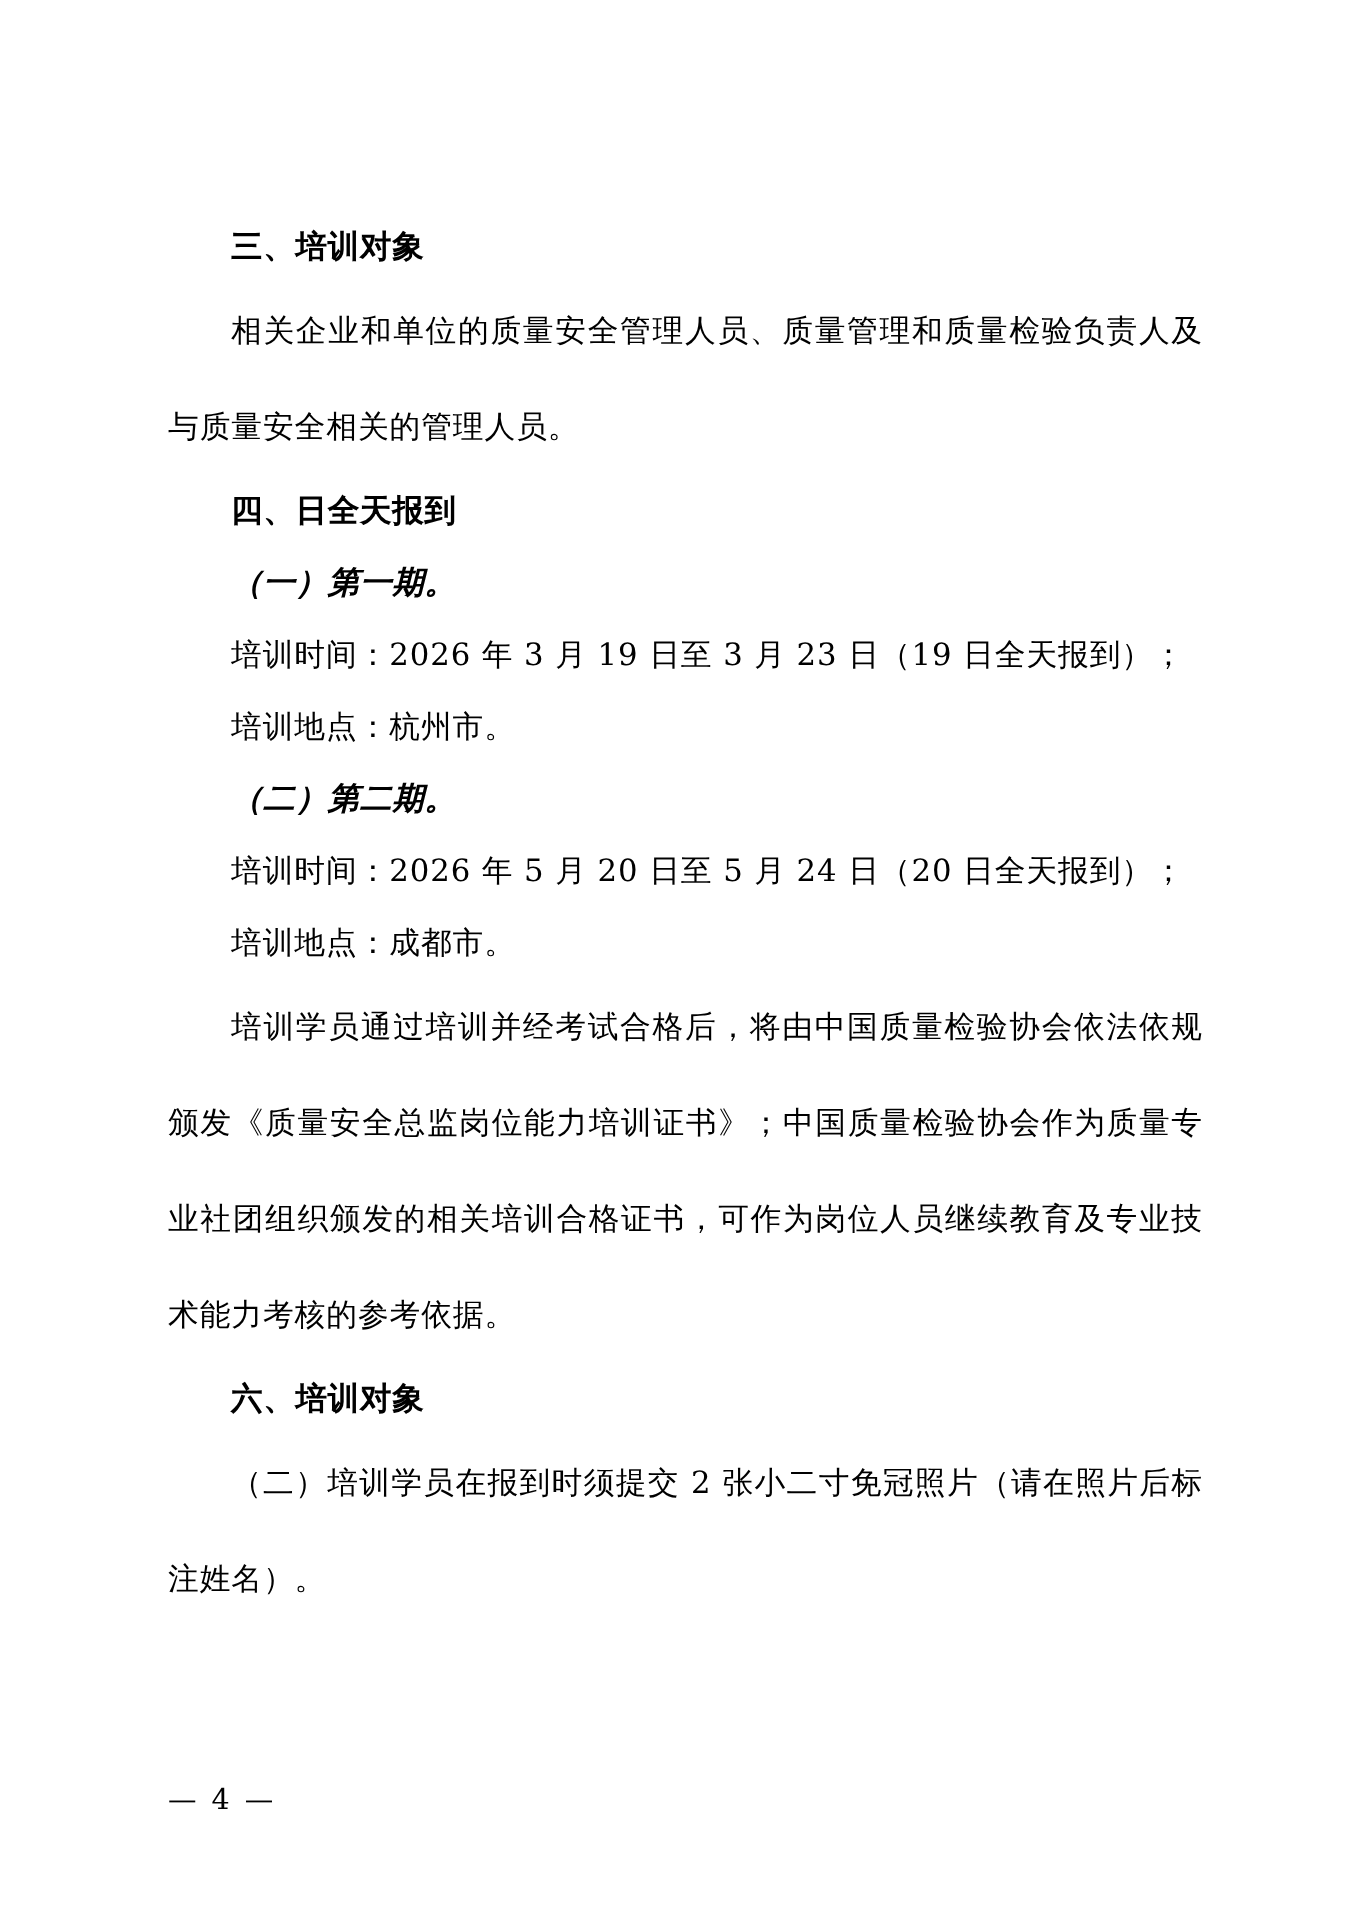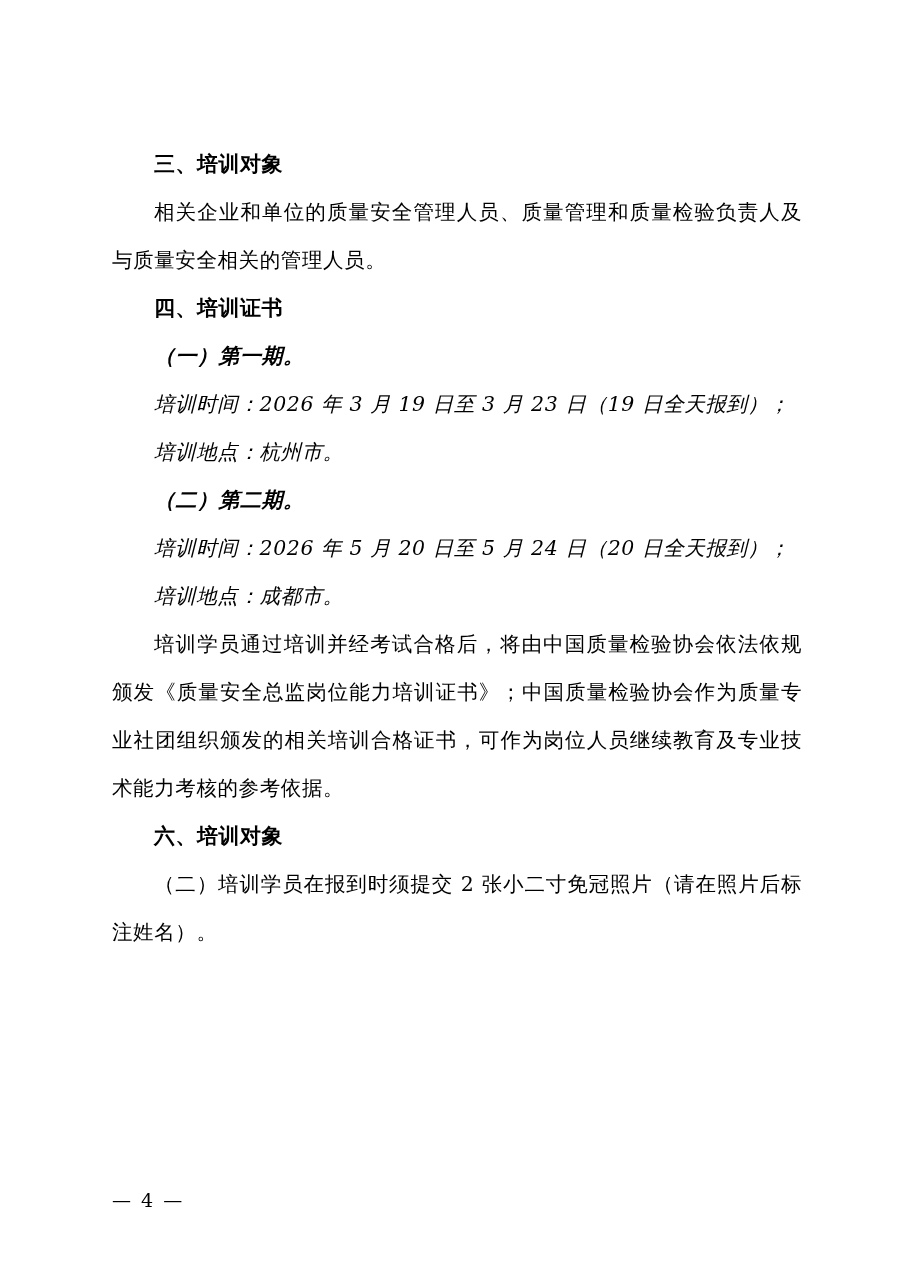--- a/index.html
+++ b/index.html
@@ -40,56 +40,55 @@
     font-weight: bold;
     font-size: 21px;
     line-height: 48px;
     text-indent: 42px;
     letter-spacing: 0.5px;
     margin: 0;
     font-style: italic;
   }
   .para {
     font-size: 20.5px;
-    line-height: 48px;
+    line-height: 64px;
     text-indent: 42px;
     text-align: justify;
     text-justify: inter-ideograph;
     letter-spacing: 0.6px;
     margin: 0;
   }
   .para-noindent {
     font-size: 20.5px;
     line-height: 48px;
     text-indent: 42px;
     text-align: left;
     letter-spacing: 0.6px;
     margin: 0;
-    font-style: italic;
   }
   .page-number {
     position: absolute;
     left: 108px;
     bottom: 62px;
     font-size: 19px;
     letter-spacing: 2px;
     font-family: "DejaVu Serif", "Liberation Serif", serif;
   }
 </style>
 </head>
 <body>
 
 <div class="page">
   <div class="content">
 
     <h2 class="heading">三、培训对象</h2>
 
     <p class="para">相关企业和单位的质量安全管理人员、质量管理和质量检验负责人及与质量安全相关的管理人员。</p>
 
-    <h2 class="heading">四、培训证书</h2>
+    <h2 class="heading">四、日全天报到</h2>
 
     <h3 class="subheading">（一）第一期。</h3>
 
     <p class="para-noindent">培训时间：2026 年 3 月 19 日至 3 月 23 日（19 日全天报到）；</p>
 
     <p class="para-noindent">培训地点：杭州市。</p>
 
     <h3 class="subheading">（二）第二期。</h3>
 
     <p class="para-noindent">培训时间：2026 年 5 月 20 日至 5 月 24 日（20 日全天报到）；</p>

